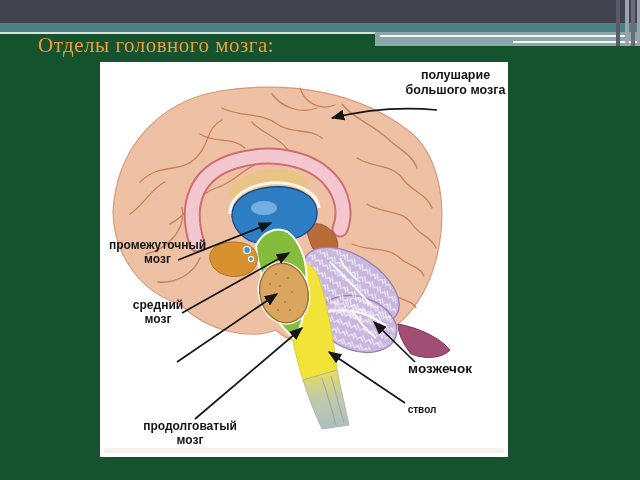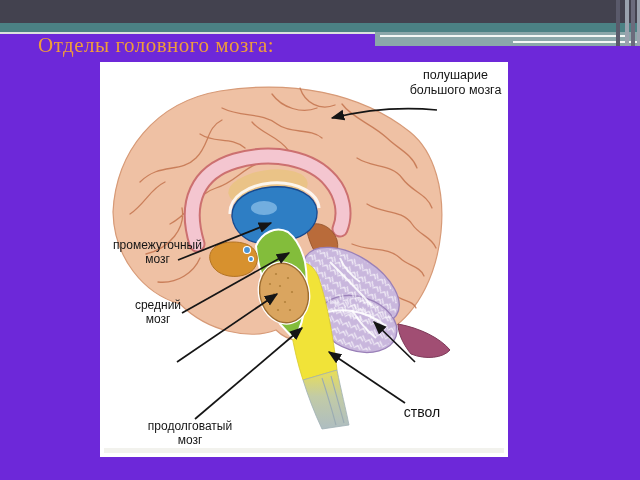--- a/index.html
+++ b/index.html
@@ -1,18 +1,18 @@
 <!DOCTYPE html>
 <html><head>
 <meta charset="utf-8">
 <style>
   html,body{margin:0;padding:0;background:#e9e9e9;}
   .slide{
     position:relative;width:640px;height:480px;overflow:hidden;
-    background:#6d28d9;font-family:"Liberation Sans",sans-serif;
+    background:#14532d;font-family:"Liberation Sans",sans-serif;
   }
   .abs{position:absolute;}
   
   .top-bar{left:0;top:0;width:640px;height:23px;background:#43424f;}
   .teal-bar{left:0;top:23px;width:640px;height:9px;background:#4b8184;}
   .under-line{left:0;top:32px;width:640px;height:2px;background:#dbe1dd;}
   .accent-block{left:375px;top:32px;width:265px;height:14px;background:#8ba7aa;}
   .accent-line-1{left:380px;top:35px;width:247px;height:2px;background:#f4f7f5;}
   .accent-line-2{left:513px;top:41px;width:127px;height:2px;background:#f4f7f5;}
   .stripe{top:0;height:46px;}
@@ -22,30 +22,30 @@
   .stripe4{left:637px;width:3px;background:#9aa2ae;}
   
   .title{
     left:38px;top:33px;width:560px;
     font-family:"Liberation Serif",serif;font-size:21px;letter-spacing:.5px;
     color:#ef9c3b;
   }
   
   .diagram{left:100px;top:62px;width:408px;height:395px;background:#ffffff;}
   .dlabel{
-    position:absolute;color:#141414;font-weight:normal;text-align:center;
+    position:absolute;color:#141414;font-weight:bold;text-align:center;
     white-space:pre-line;line-height:1.18;font-size:12px;
   }
   .lab-hemisphere{left:283px;top:6px;width:145px;font-size:12.5px;}
   .lab-diencephalon{left:-5px;top:176px;width:125px;}
   .lab-midbrain{left:8px;top:236px;width:100px;}
   .lab-pons{left:5px;top:294px;width:100px;}
   .lab-medulla{left:25px;top:357px;width:130px;text-align:center;}
   .lab-cerebellum{left:280px;top:299px;width:120px;font-size:13.5px;}
-  .lab-brainstem{left:262px;top:342px;width:120px;font-size:14px;}
+  .lab-brainstem{left:262px;top:342px;width:120px;font-size:10px;}
   svg{display:block;}
 </style>
 </head>
 <body>
 
 <div class="slide">
 
   <div class="abs top-bar"></div>
   <div class="abs teal-bar"></div>
   <div class="abs under-line"></div>
@@ -160,16 +160,17 @@
     </svg>
 
     <div class="dlabel lab-hemisphere">полушарие
 большого мозга</div>
     <div class="dlabel lab-diencephalon">промежуточный
 мозг</div>
     <div class="dlabel lab-midbrain">средний
 мозг</div>
     <div class="dlabel lab-medulla">продолговатый
 мозг</div>
+    <div class="dlabel lab-cerebellum">мозжечок</div>
     <div class="dlabel lab-brainstem">ствол</div>
   </div>
 
 </div>
 
 </body></html>

